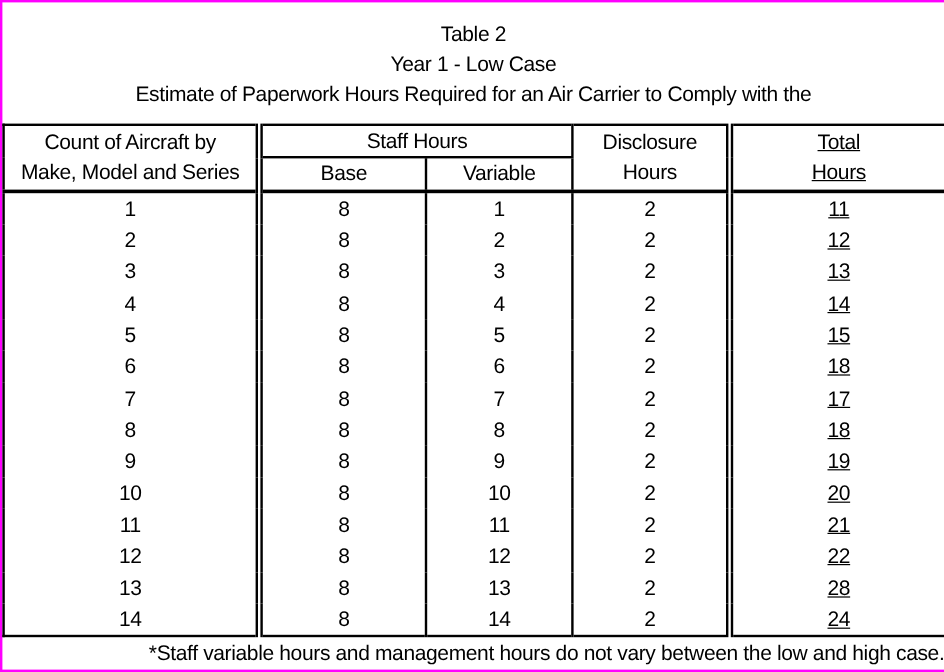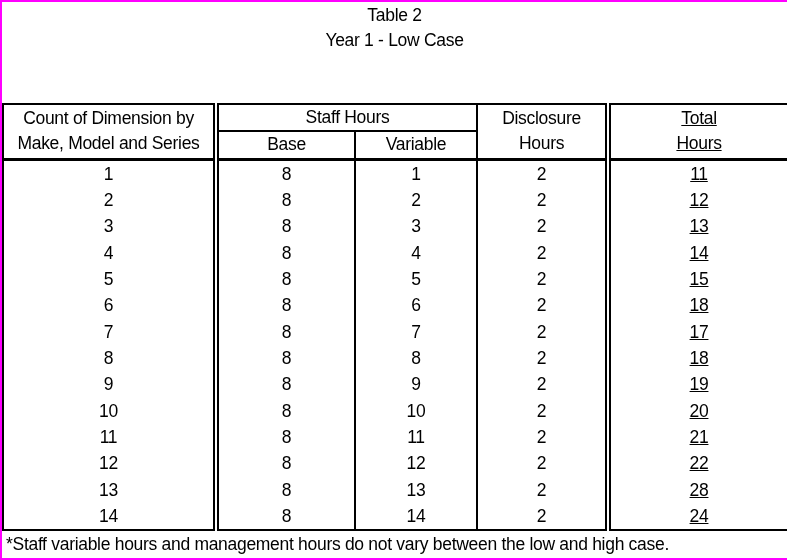--- a/index.html
+++ b/index.html
@@ -13,21 +13,21 @@
   .page {
     width: 787px; height: 560px;
     background: #ffffff;
     border-top: 2px solid #ff00ff;
     border-left: 2px solid #ff00ff;
     border-bottom: 2px solid #ff00ff;
   }
   .title-block {
     height: 101px;
     text-align: center;
-    padding-top: 1px;
+    padding-top: 14px;
   }
   .title-line {
     font-size: 17.5px;
     line-height: 25px;
     letter-spacing: -0.3px;
     white-space: nowrap;
   }
   table.main-table {
     width: 785px;
     table-layout: fixed;
@@ -55,47 +55,48 @@
   thead tr.h2 th { height: 28px; margin-left: 12px; }
   th.staff-group { border-bottom: 2px solid #000000; }
   thead { border-bottom: 3px solid #000000; }
   th .stack { display: block; line-height: 25px; }
   tbody td { height: 26.35px; line-height: 26.35px; }
   .footnote {
     height: 27px;
     line-height: 26px;
     font-size: 17.5px;
     letter-spacing: -0.3px;
-    text-align: left;
+    text-align: right;
     padding-left: 4px;
     white-space: nowrap;
   }
 </style>
 </head>
 <body>
 
 <div class="page">
 
   <div class="title-block">
     <div class="title-line">Table 2</div>
     <div class="title-line">Year 1 - Low Case</div>
+    <div class="title-line">Estimate of Paperwork Hours Required for an Air Carrier to Comply with the</div>
   </div>
 
   <table class="main-table">
     <colgroup>
       <col style="width:213px">
       <col style="width:139px">
       <col style="width:122px">
       <col style="width:131px">
       <col style="width:180px">
     </colgroup>
     <thead>
       <tr class="h1">
         <th rowspan="2" class="col-count">
-          <span class="stack">Count of Dimension by</span>
+          <span class="stack">Count of Aircraft by</span>
           <span class="stack">Make, Model and Series</span>
         </th>
         <th colspan="2" class="col-base staff-group">Staff Hours</th>
         <th rowspan="2" class="col-mgmt">
           <span class="stack">Disclosure</span>
           <span class="stack">Hours</span>
         </th>
         <th rowspan="2" class="col-total">
           <span class="stack">Total</span>
           <span class="stack">Hours</span>

